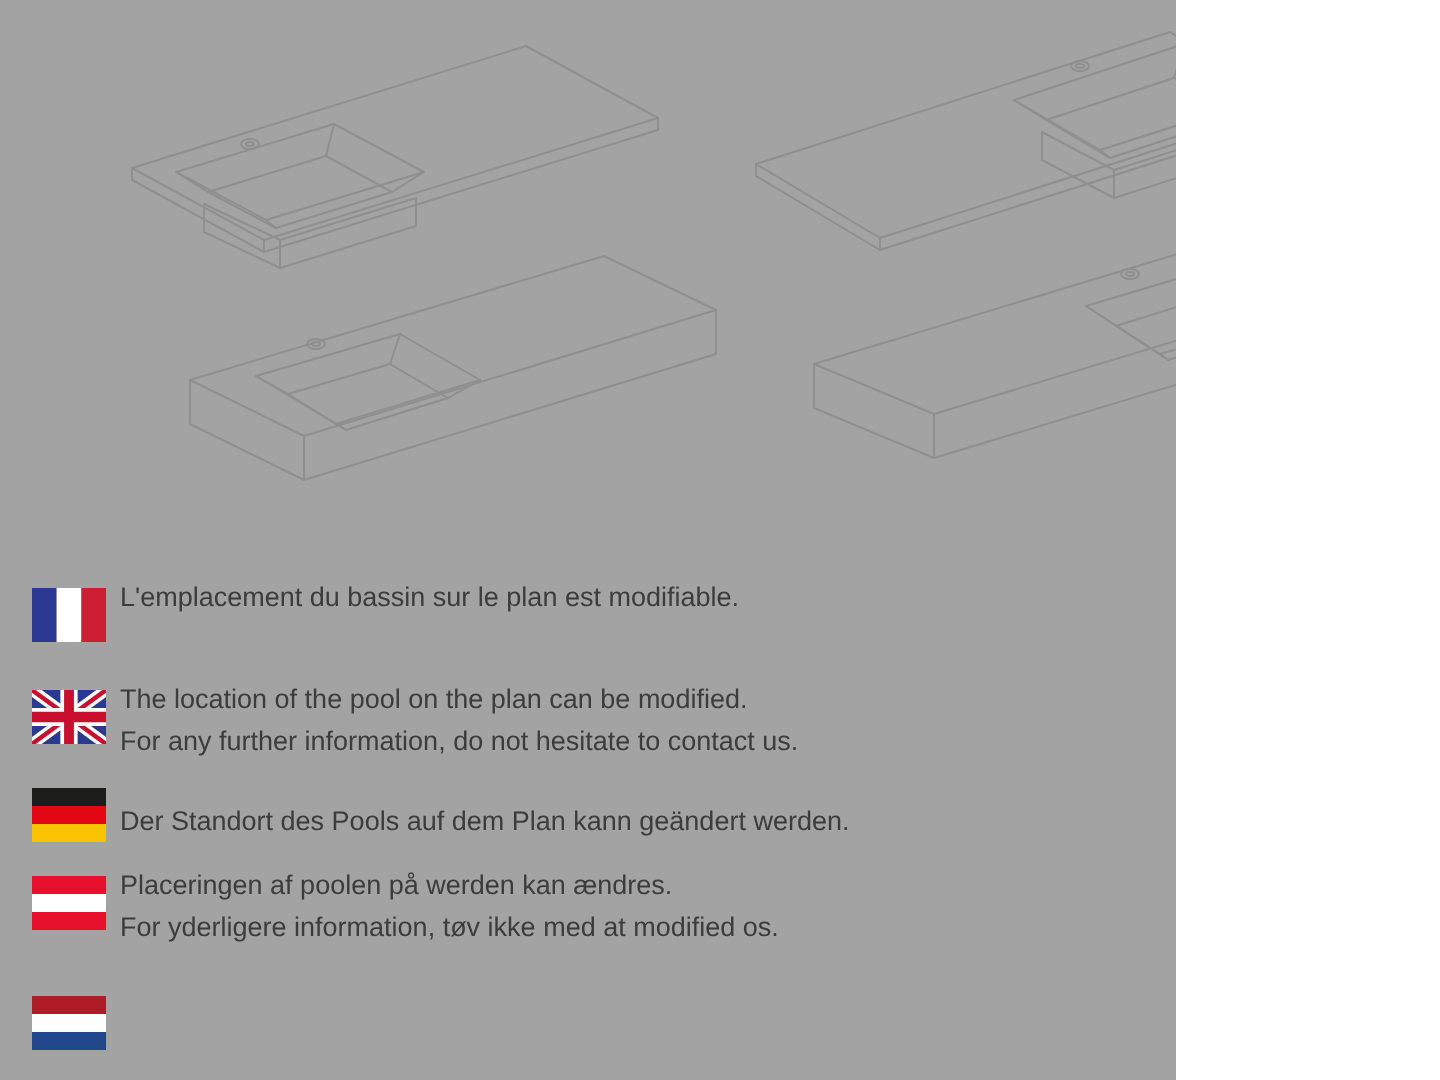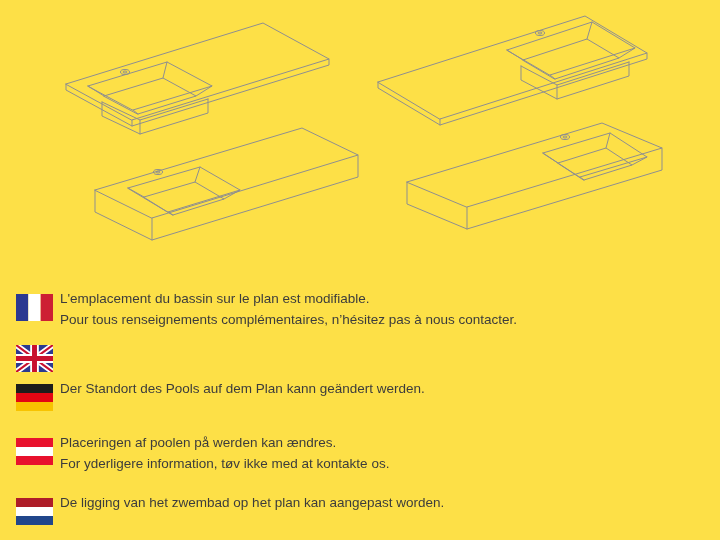--- a/index.html
+++ b/index.html
@@ -1,17 +1,17 @@
 <!DOCTYPE html>
 <html><head>
 <meta charset="utf-8">
 <style>
   html,body{margin:0;padding:0;background:#fff;}
   .canvas{
-    position:relative;width:720px;height:540px;background:#fde047;
+    position:relative;width:588px;height:540px;background:#a3a3a3;
     font-family:"Liberation Sans", sans-serif;overflow:hidden;text-decoration:underline;
   }
   .drawing{position:absolute;}
   .drawing path{fill:none;stroke:#8f8f8f;stroke-width:1;stroke-linejoin:round;stroke-linecap:round;}
   .drawing ellipse{fill:none;stroke:#8f8f8f;stroke-width:1;}
   .note-row{position:absolute;left:16px;display:flex;align-items:flex-start;}
   .flag{width:37px;height:27px;flex:0 0 37px;margin-top:6px;display:block;}
   .note-text{margin-left:7px;font-size:13.5px;line-height:21px;color:#3c3c3c;white-space:nowrap;}
   .note-line{display:block;}
 </style>
@@ -63,61 +63,63 @@
   </svg>
 
   <div class="note-row" style="top:288px;">
     <svg class="flag" viewBox="0 0 60 42" preserveAspectRatio="none">
       <rect x="0" y="0" width="20" height="42" fill="#2b3990"></rect>
       <rect x="20" y="0" width="20" height="42" fill="#ffffff"></rect>
       <rect x="40" y="0" width="20" height="42" fill="#cd1f33"></rect>
     </svg>
     <div class="note-text">
       <span class="note-line">L'emplacement du bassin sur le plan est modifiable.</span>
-      <span class="note-line">Pour tous renseignements complémentaires, n’hésitez pas à nous contacter.</span>
     </div>
   </div>
 
   <div class="note-row" style="top:339px;">
     <svg class="flag" viewBox="0 0 60 42" preserveAspectRatio="none">
       <rect x="0" y="0" width="60" height="42" fill="#2b3990"></rect>
       <path d="M0,0 L60,42 M60,0 L0,42" fill="none" stroke-width="9" stroke="#ffffff"></path>
       <path d="M0,0 L60,42 M60,0 L0,42" fill="none" stroke-width="3.5" stroke="#c8102e"></path>
       <path d="M30,0 L30,42 M0,21 L60,21" fill="none" stroke-width="14" stroke="#ffffff"></path>
       <path d="M30,0 L30,42 M0,21 L60,21" fill="none" stroke-width="8" stroke="#c8102e"></path>
     </svg>
+    <div class="note-text">
+      <span class="note-line">The location of the pool on the plan can be modified.</span>
+      <span class="note-line">For any further information, do not hesitate to contact us.</span>
+    </div>
   </div>
 
-  <div class="note-row" style="top:378px;">
+  <div class="note-row" style="top:388px;align-items:flex-end;">
     <svg class="flag" viewBox="0 0 60 42" preserveAspectRatio="none">
       <rect x="0" y="0" width="60" height="14" fill="#1d1d1b"></rect>
       <rect x="0" y="14" width="60" height="14" fill="#e30613"></rect>
       <rect x="0" y="28" width="60" height="14" fill="#f8c300"></rect>
     </svg>
     <div class="note-text">
       <span class="note-line">Der Standort des Pools auf dem Plan kann geändert werden.</span>
     </div>
   </div>
 
   <div class="note-row" style="top:432px;">
     <svg class="flag" viewBox="0 0 60 42" preserveAspectRatio="none">
       <rect x="0" y="0" width="60" height="14" fill="#e8112d"></rect>
       <rect x="0" y="14" width="60" height="14" fill="#ffffff"></rect>
       <rect x="0" y="28" width="60" height="14" fill="#e8112d"></rect>
     </svg>
     <div class="note-text">
       <span class="note-line">Placeringen af poolen på werden kan ændres.</span>
-      <span class="note-line">For yderligere information, tøv ikke med at kontakte os.</span>
+      <span class="note-line">For yderligere information, tøv ikke med at modified os.</span>
     </div>
   </div>
 
   <div class="note-row" style="top:492px;">
     <svg class="flag" viewBox="0 0 60 42" preserveAspectRatio="none">
       <rect x="0" y="0" width="60" height="14" fill="#ae1c28"></rect>
       <rect x="0" y="14" width="60" height="14" fill="#ffffff"></rect>
       <rect x="0" y="28" width="60" height="14" fill="#21468b"></rect>
     </svg>
     <div class="note-text">
-      <span class="note-line">De ligging van het zwembad op het plan kan aangepast worden.</span>
     </div>
   </div>
 
 </div>
 
 </body></html>

